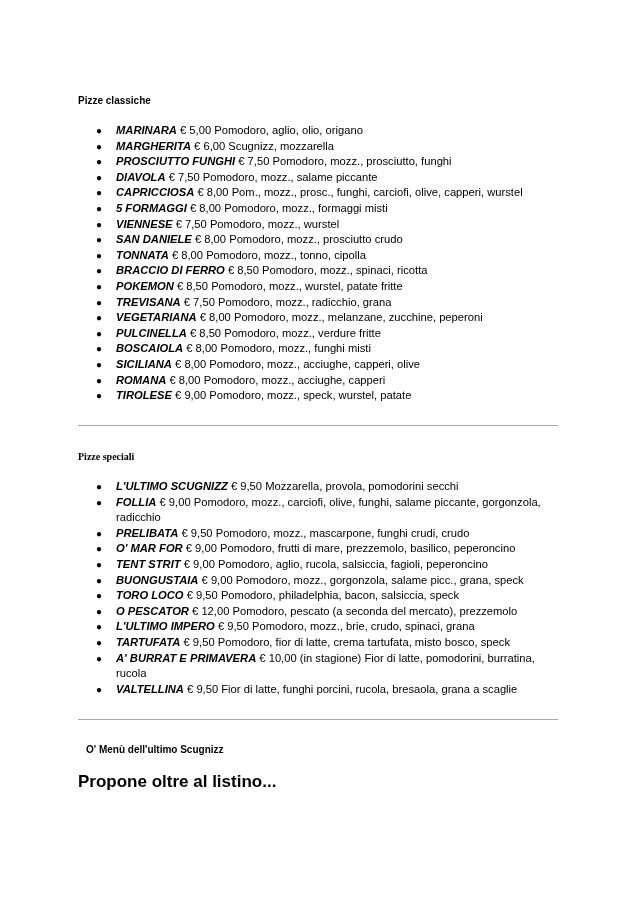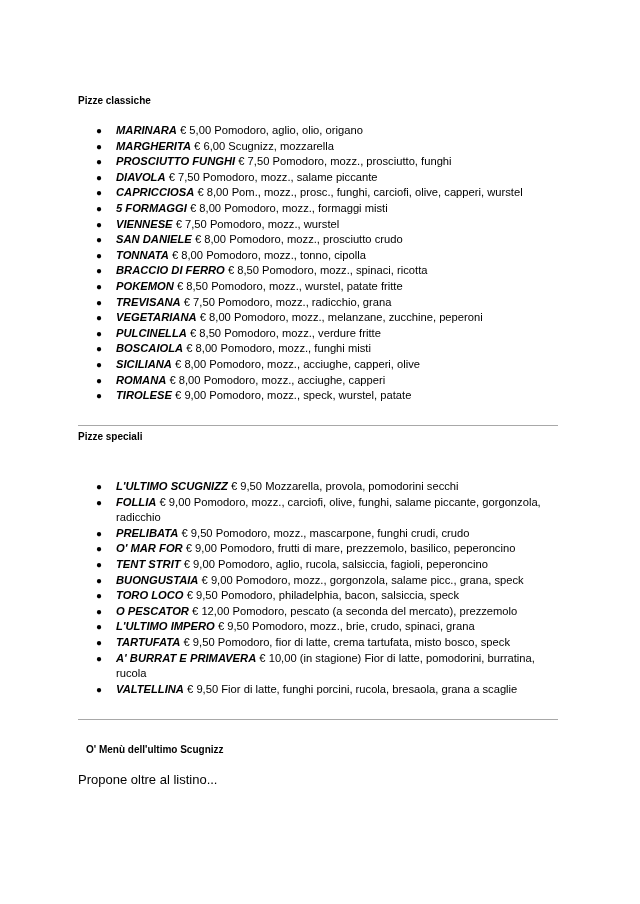--- a/index.html
+++ b/index.html
@@ -5,21 +5,21 @@
     html, body { margin: 0; padding: 0; background: #ffffff; }
     body { width: 640px; height: 904px; position: relative; overflow: hidden;
            font-family: "Liberation Sans", sans-serif; color: #000; }
     .page { position: absolute; left: 78px; top: 0; width: 482px; }
     h2 { font-size: 10px; font-weight: bold; margin: 0; line-height: 18px; }
     ul { margin: 0; padding: 0; list-style: none; }
     li { position: relative; padding-left: 38px; font-size: 11.2px; line-height: 15.6px; }
     li .bullet { position: absolute; left: 18px; top: 0; font-size: 10px; }
     li b { font-weight: bold; font-style: italic; }
     hr { border: none; border-top: 1.5px solid #a8a8a8; margin: 0; width: 480px; position: absolute; left: 0; }
-    .sub { font-size: 13px; font-weight: normal; }
+    .sub { font-size: 17px; font-weight: bold; }
   </style>
 </head>
 <body>
 
 <div class="page">
   <h2 style="position:absolute;top:92px;left:0;">Pizze classiche</h2>
   <ul id="list0" style="position:absolute;top:123px;left:0;width:482px;">
       <li><span class="bullet">●</span><b>MARINARA</b> <span>€ 5,00</span> <span>Pomodoro, aglio, olio, origano</span></li>
       <li><span class="bullet">●</span><b>MARGHERITA</b> <span>€ 6,00</span> <span>Scugnizz, mozzarella</span></li>
       <li><span class="bullet">●</span><b>PROSCIUTTO FUNGHI</b> <span>€ 7,50</span> <span>Pomodoro, mozz., prosciutto, funghi</span></li>
@@ -35,21 +35,21 @@
       <li><span class="bullet">●</span><b>VEGETARIANA</b> <span>€ 8,00</span> <span>Pomodoro, mozz., melanzane, zucchine, peperoni</span></li>
       <li><span class="bullet">●</span><b>PULCINELLA</b> <span>€ 8,50</span> <span>Pomodoro, mozz., verdure fritte</span></li>
       <li><span class="bullet">●</span><b>BOSCAIOLA</b> <span>€ 8,00</span> <span>Pomodoro, mozz., funghi misti</span></li>
       <li><span class="bullet">●</span><b>SICILIANA</b> <span>€ 8,00</span> <span>Pomodoro, mozz., acciughe, capperi, olive</span></li>
       <li><span class="bullet">●</span><b>ROMANA</b> <span>€ 8,00</span> <span>Pomodoro, mozz., acciughe, capperi</span></li>
       <li><span class="bullet">●</span><b>TIROLESE</b> <span>€ 9,00</span> <span>Pomodoro, mozz., speck, wurstel, patate</span></li>
     </ul>
 
   <hr style="top:425px;">
 
-  <h2 style="position:absolute;top:428px;left:0;">Pizze speciali</h2>
+  <h2 style="position:absolute;top:448px;left:0;font-family:Liberation Serif, serif;">Pizze speciali</h2>
   <ul id="list1" style="position:absolute;top:479px;left:0;width:482px;">
       <li><span class="bullet">●</span><b>L'ULTIMO SCUGNIZZ</b> <span>€ 9,50</span> <span>Mozzarella, provola, pomodorini secchi</span></li>
       <li><span class="bullet">●</span><b>FOLLIA</b> <span>€ 9,00</span> <span>Pomodoro, mozz., carciofi, olive, funghi, salame piccante, gorgonzola, radicchio</span></li>
       <li><span class="bullet">●</span><b>PRELIBATA</b> <span>€ 9,50</span> <span>Pomodoro, mozz., mascarpone, funghi crudi, crudo</span></li>
       <li><span class="bullet">●</span><b>O' MAR FOR</b> <span>€ 9,00</span> <span>Pomodoro, frutti di mare, prezzemolo, basilico, peperoncino</span></li>
       <li><span class="bullet">●</span><b>TENT STRIT</b> <span>€ 9,00</span> <span>Pomodoro, aglio, rucola, salsiccia, fagioli, peperoncino</span></li>
       <li><span class="bullet">●</span><b>BUONGUSTAIA</b> <span>€ 9,00</span> <span>Pomodoro, mozz., gorgonzola, salame picc., grana, speck</span></li>
       <li><span class="bullet">●</span><b>TORO LOCO</b> <span>€ 9,50</span> <span>Pomodoro, philadelphia, bacon, salsiccia, speck</span></li>
       <li><span class="bullet">●</span><b>O PESCATOR</b> <span>€ 12,00</span> <span>Pomodoro, pescato (a seconda del mercato), prezzemolo</span></li>
       <li><span class="bullet">●</span><b>L'ULTIMO IMPERO</b> <span>€ 9,50</span> <span>Pomodoro, mozz., brie, crudo, spinaci, grana</span></li>

